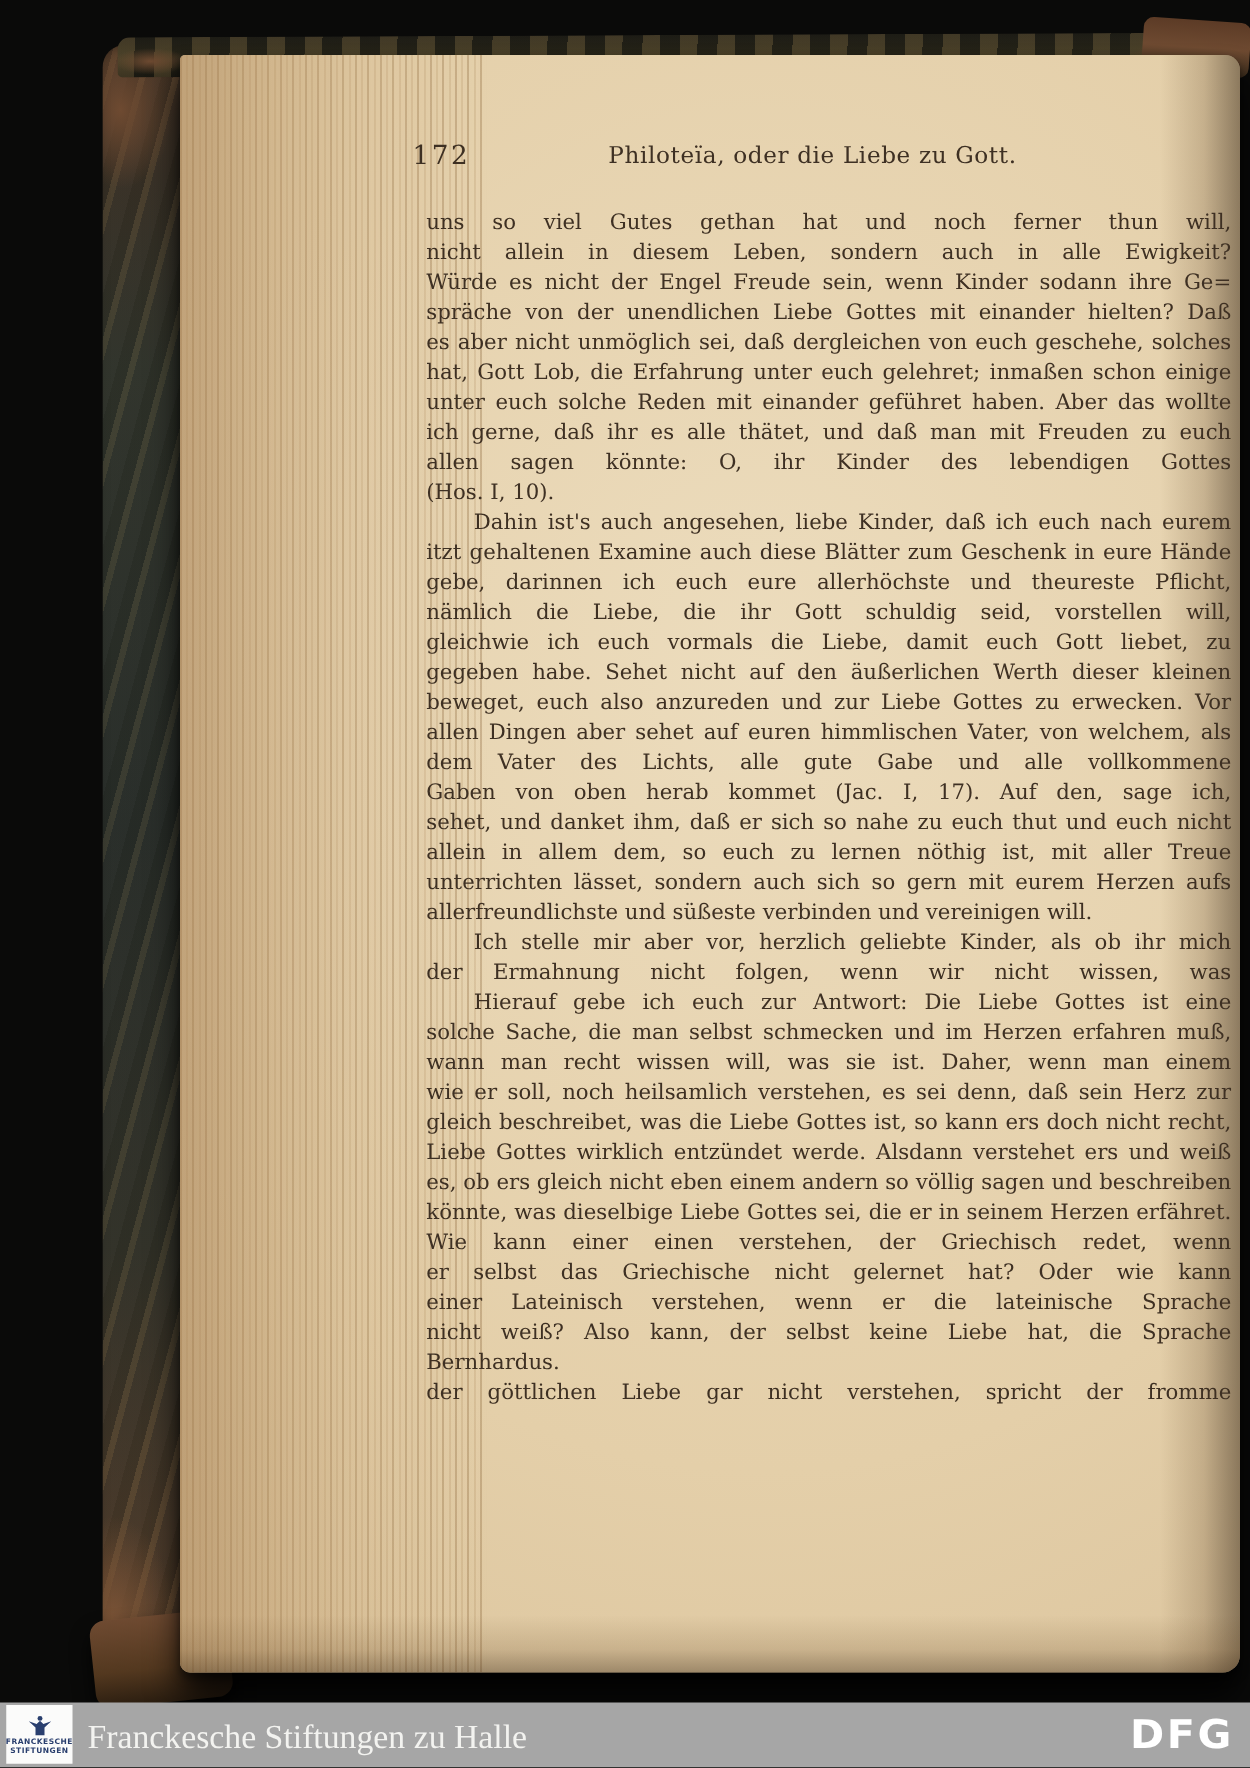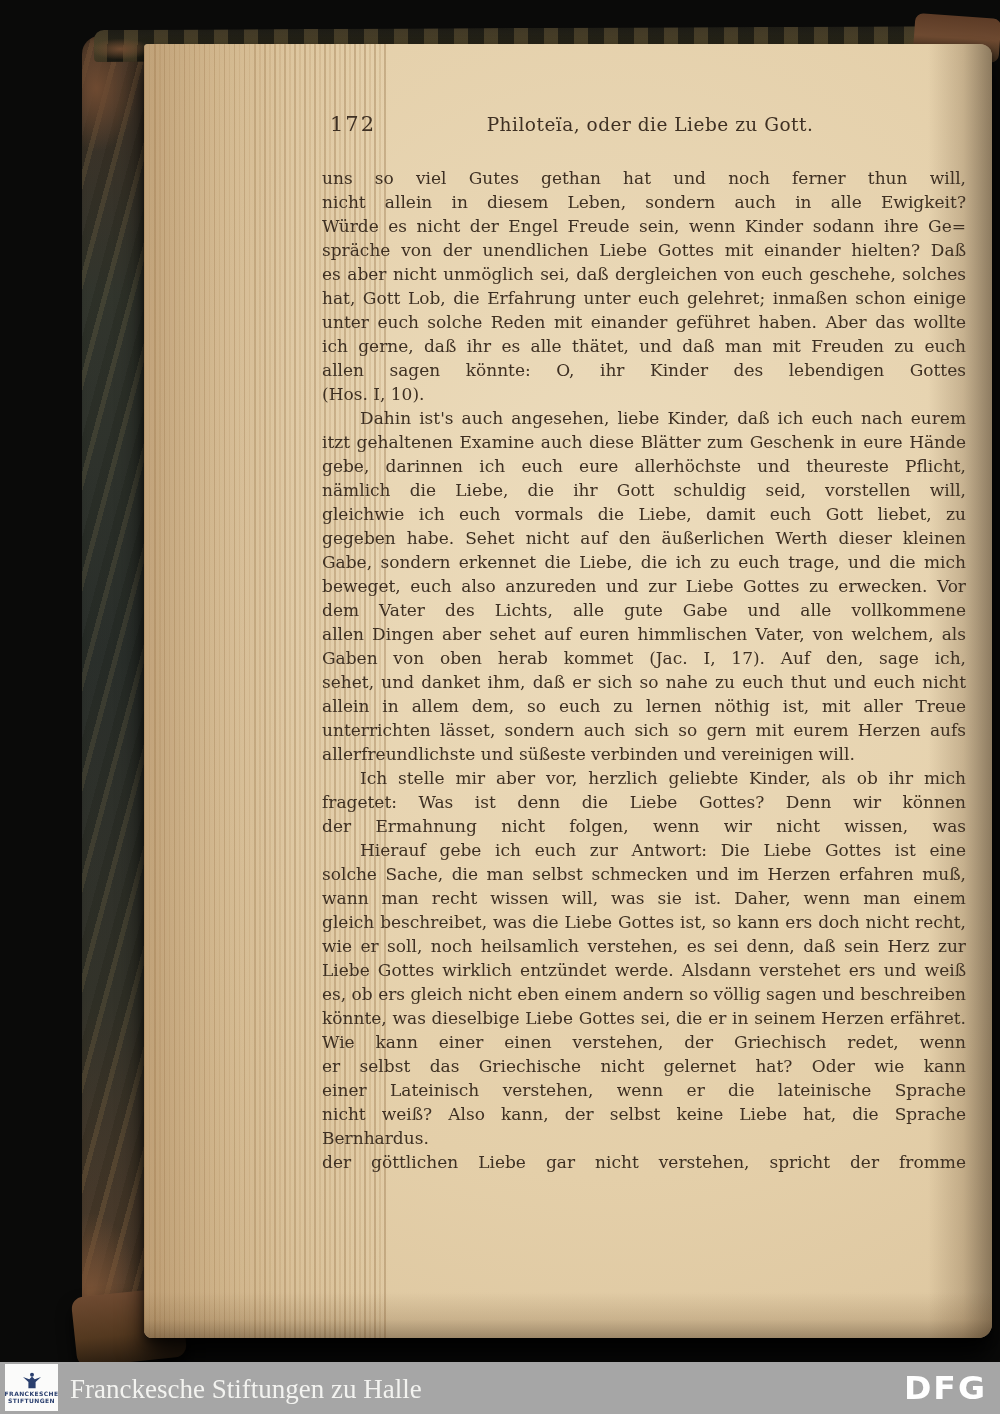--- a/index.html
+++ b/index.html
@@ -61,21 +61,21 @@
   .corner-bl{
     position:absolute;left:-8px;bottom:-14px;width:110px;height:70px;
     transform:rotate(-6deg);border-radius:12px;
     background:linear-gradient(180deg,#6e4a31 0%,#53381f 60%,#2a1d10 100%);
     box-shadow:0 10px 16px rgba(0,0,0,.8);
   }
   
   .page-header{position:absolute;left:178px;top:68px;width:644px;height:30px;color:var(--ink,#3e3023);}
   .page-number{position:absolute;left:8px;top:0;font-size:21px;letter-spacing:2px;}
   .running-title{position:absolute;left:0;right:0;top:2px;text-align:center;font-size:18.5px;letter-spacing:.5px;padding-left:12px;}
-  .text-block{position:absolute;left:178px;top:122px;width:644px;color:var(--ink,#3e3023);}
+  .text-block{position:absolute;left:165px;top:122px;width:644px;color:var(--ink,#3e3023);padding-left:32px;}
   .line{
     font-size:17px;line-height:24px;height:24px;overflow:hidden;
     text-align:justify;text-align-last:justify;
   }
   .line.plast{text-align-last:left;}
   .line.ind{text-indent:38px;}
   
   .footer-bar{position:absolute;left:0;top:1362px;width:1000px;height:52px;background:var(--footer-bar,#a6a6a6);}
   .logo-box{
     position:absolute;left:5px;top:2px;width:53px;height:47px;background:#fbfbfa;
@@ -119,37 +119,35 @@
         <div class="line">unter euch solche Reden mit einander geführet haben. Aber das wollte</div>
         <div class="line">ich gerne, daß ihr es alle thätet, und daß man mit Freuden zu euch</div>
         <div class="line">allen sagen könnte: O, ihr Kinder des lebendigen Gottes</div>
         <div class="line plast">(Hos. I, 10).</div>
         <div class="line ind">Dahin ist's auch angesehen, liebe Kinder, daß ich euch nach eurem</div>
         <div class="line">itzt gehaltenen Examine auch diese Blätter zum Geschenk in eure Hände</div>
         <div class="line">gebe, darinnen ich euch eure allerhöchste und theureste Pflicht,</div>
         <div class="line">nämlich die Liebe, die ihr Gott schuldig seid, vorstellen will,</div>
         <div class="line">gleichwie ich euch vormals die Liebe, damit euch Gott liebet, zu betrachten</div>
         <div class="line">gegeben habe. Sehet nicht auf den äußerlichen Werth dieser kleinen</div>
-        <div class="line">Gabe, sondern erkennet die Liebe, die ich zu euch trage, und die mich</div>
         <div class="line">beweget, euch also anzureden und zur Liebe Gottes zu erwecken. Vor</div>
+        <div class="line">allen Dingen aber sehet auf euren himmlischen Vater, von welchem, als</div>
         <div class="line">dem Vater des Lichts, alle gute Gabe und alle vollkommene</div>
-        <div class="line">allen Dingen aber sehet auf euren himmlischen Vater, von welchem, als</div>
         <div class="line">Gaben von oben herab kommet (Jac. I, 17). Auf den, sage ich,</div>
         <div class="line">sehet, und danket ihm, daß er sich so nahe zu euch thut und euch nicht</div>
         <div class="line">allein in allem dem, so euch zu lernen nöthig ist, mit aller Treue</div>
         <div class="line">unterrichten lässet, sondern auch sich so gern mit eurem Herzen aufs</div>
         <div class="line plast">allerfreundlichste und süßeste verbinden und vereinigen will.</div>
         <div class="line ind">Ich stelle mir aber vor, herzlich geliebte Kinder, als ob ihr mich</div>
-        <div class="line">fragetet: Was ist denn die Liebe Gottes? Denn wir können</div>
         <div class="line">der Ermahnung nicht folgen, wenn wir nicht wissen, was</div>
         <div class="line ind">Hierauf gebe ich euch zur Antwort: Die Liebe Gottes ist eine</div>
         <div class="line">solche Sache, die man selbst schmecken und im Herzen erfahren muß,</div>
         <div class="line">wann man recht wissen will, was sie ist. Daher, wenn man einem</div>
+        <div class="line">wie er soll, noch heilsamlich verstehen, es sei denn, daß sein Herz zur</div>
         <div class="line">gleich beschreibet, was die Liebe Gottes ist, so kann ers doch nicht recht,</div>
-        <div class="line">wie er soll, noch heilsamlich verstehen, es sei denn, daß sein Herz zur</div>
         <div class="line">Liebe Gottes wirklich entzündet werde. Alsdann verstehet ers und weiß</div>
         <div class="line">es, ob ers gleich nicht eben einem andern so völlig sagen und beschreiben</div>
         <div class="line">könnte, was dieselbige Liebe Gottes sei, die er in seinem Herzen erfähret.</div>
         <div class="line">Wie kann einer einen verstehen, der Griechisch redet, wenn</div>
         <div class="line">er selbst das Griechische nicht gelernet hat? Oder wie kann</div>
         <div class="line">einer Lateinisch verstehen, wenn er die lateinische Sprache</div>
         <div class="line">nicht weiß? Also kann, der selbst keine Liebe hat, die Sprache</div>
         <div class="line plast">Bernhardus.</div>
         <div class="line">der göttlichen Liebe gar nicht verstehen, spricht der fromme</div>
       </div>

